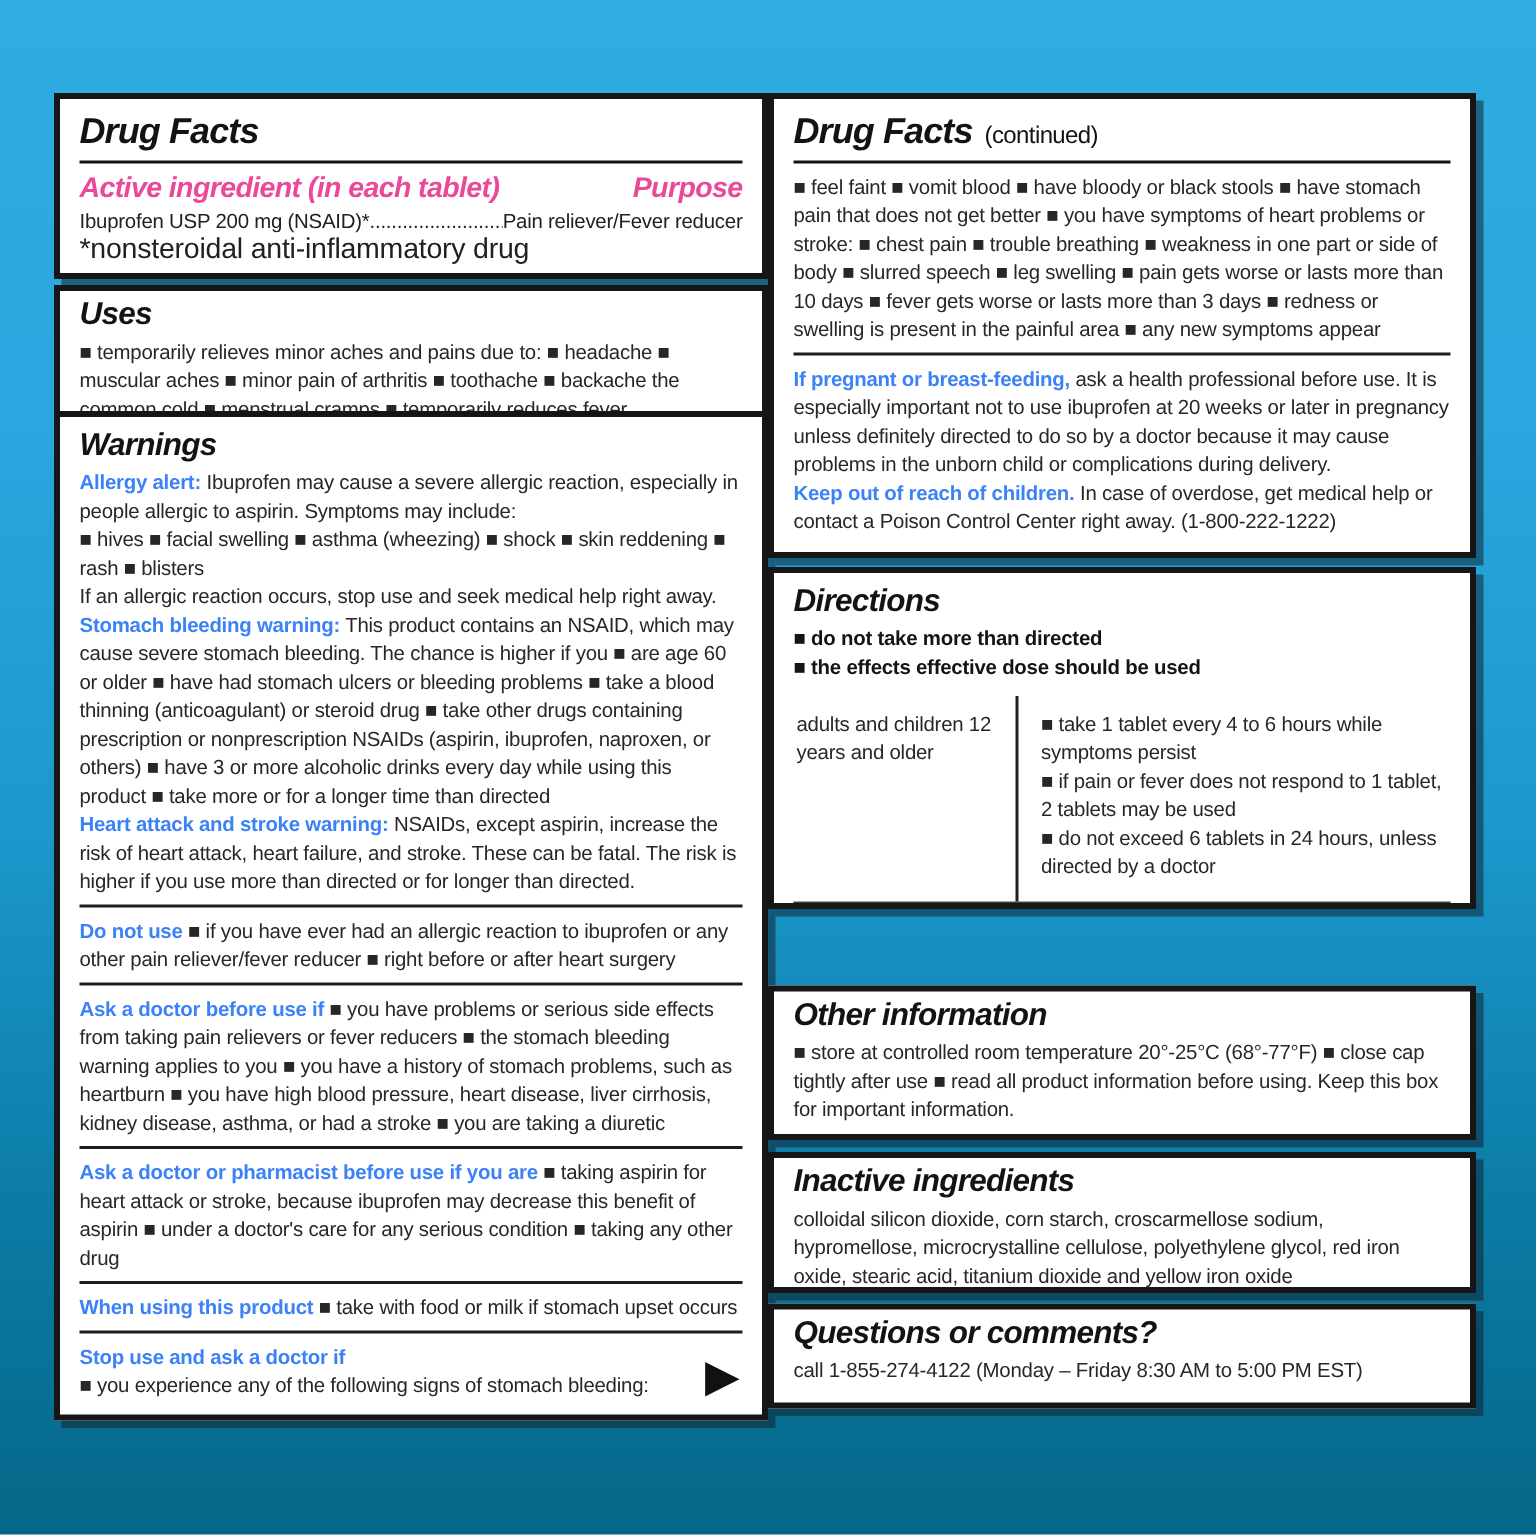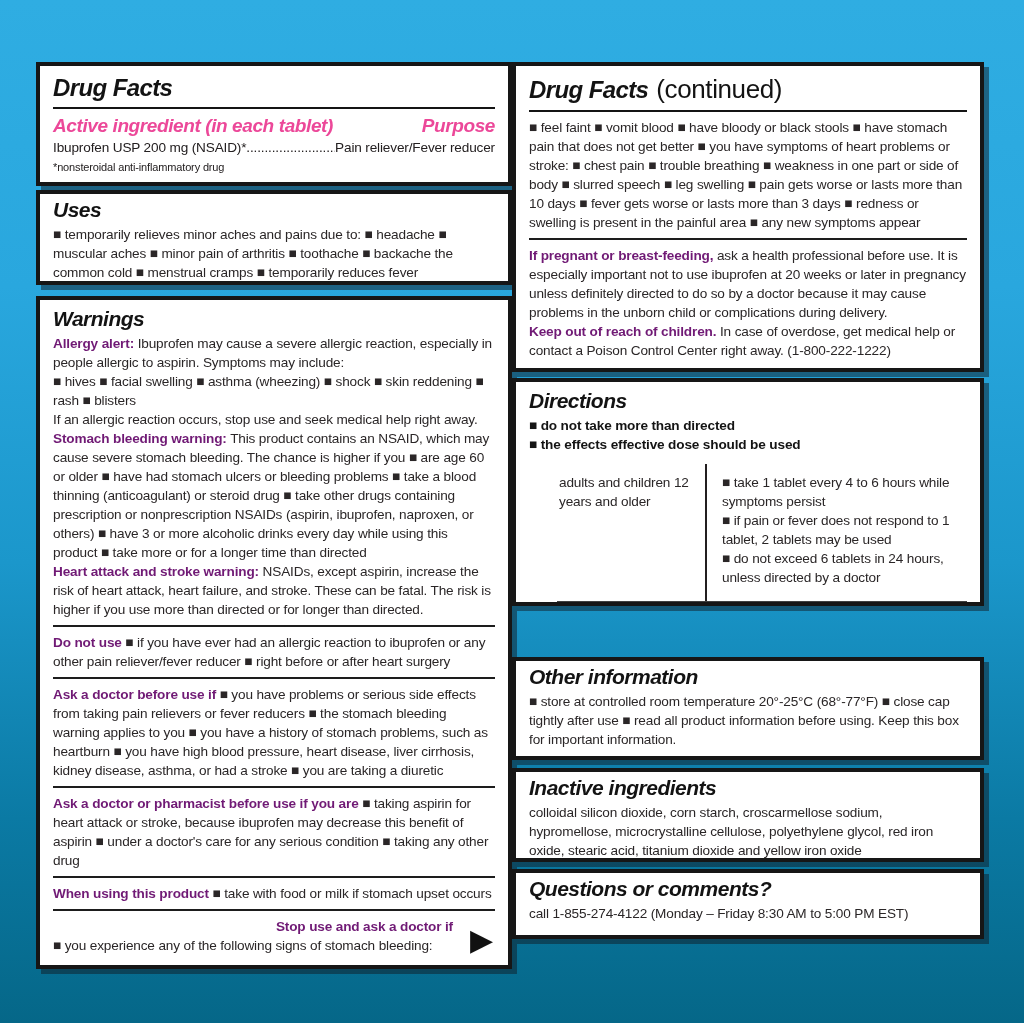--- a/index.html
+++ b/index.html
@@ -14,36 +14,36 @@
   .box{
     position:absolute;background:#ffffff;border:4px solid #161616;
     box-shadow:5px 5px 0 rgba(16,28,38,0.5);
     box-sizing:border-box;padding:4px 13px 6px 13px;overflow:hidden;
     color:#242021;
   }
   .df-title{
     font-size:24px;font-weight:bold;font-style:italic;letter-spacing:-0.6px;
     margin:4px 0 5px 0;color:#131313;
   }
-  .df-cont{font-size:26px;font-weight:normal;font-style:normal;letter-spacing:-0.4px;margin-left:8px;}
+  .df-cont{font-size:16px;font-weight:normal;font-style:normal;letter-spacing:-0.4px;margin-left:8px;}
   .rule{border-top:2px solid #141414;margin:1px 0 6px 0;}
   .sect-title{
     font-size:21px;font-weight:bold;font-style:italic;letter-spacing:-0.5px;
     margin:3px 0 3px 0;color:#131313;
   }
   .body-text{font-size:13.6px;line-height:19px;letter-spacing:-0.15px;color:#2a2627;}
-  .lead{font-weight:bold;color:#701a75;text-align:right;}
+  .lead{font-weight:bold;color:#3b82f6;}
   .divider{border-top:2px solid #1d1d1d;margin:6px 0;}
   .hdr-row{display:flex;justify-content:space-between;align-items:baseline;margin:2px 0 2px 0;}
   .sub-head{font-size:19px;font-weight:bold;font-style:italic;letter-spacing:-0.4px;color:#ec4899;}
   .ing-row{display:flex;align-items:baseline;white-space:nowrap;font-size:13.6px;line-height:18px;letter-spacing:-0.15px;}
   .ing-dots{flex:1;overflow:hidden;}
-  .foot{font-size:11px;line-height:18px;letter-spacing:-0.15px;margin-top:1px;}
+  .foot{font-size:19px;line-height:18px;letter-spacing:-0.15px;margin-top:1px;}
   .dir-bullets{font-weight:bold;color:#141414;}
-  .dir-table{margin-top:10px;margin-left:28px;}
+  .dir-table{margin-top:10px;}
   .dir-row{display:flex;}
   .dir-row-sep{border-top:2px solid #404040;}
   .dir-who{width:148px;padding:9px 6px 9px 2px;box-sizing:border-box;}
   .dir-what{flex:1;border-left:2px solid #231f20;padding:9px 0 14px 15px;min-height:42px;}
   .stop-use{position:relative;padding-right:42px;}
   .arrow{
     position:absolute;right:2px;top:8px;font-size:30px;line-height:30px;color:#111;
     font-family:"DejaVu Sans",sans-serif;
   }
 </style>
@@ -65,21 +65,21 @@
       <span>Pain reliever/Fever reducer</span>
     </div>
     <div class="foot">*nonsteroidal anti-inflammatory drug</div>
   </div>
 
   <div class="box" style="left:36px;top:190px;width:476px;height:95px;">
     <div class="sect-title" style="margin-top:0;">Uses</div>
     <div class="body-text">■  temporarily relieves minor aches and pains due to: ■  headache ■  muscular aches ■  minor pain of arthritis ■  toothache ■  backache the common cold ■ menstrual cramps ■  temporarily reduces fever</div>
   </div>
 
-  <div class="box" style="left:36px;top:296px;width:476px;height:673px;">
+  <div class="box" style="left:36px;top:274px;width:476px;height:673px;">
     <div class="sect-title">Warnings</div>
 
     <div class="body-text">
       <span class="lead">Allergy alert:</span><span> Ibuprofen may cause a severe allergic reaction, especially in people allergic to aspirin. Symptoms may include:</span>
     </div>
     <div class="body-text">■  hives ■  facial swelling ■  asthma (wheezing) ■  shock ■  skin reddening ■  rash ■  blisters</div>
     <div class="body-text">If an allergic reaction occurs, stop use and seek medical help right away.</div>
 
     <div class="body-text">
       <span class="lead">Stomach bleeding warning:</span><span> This product contains an NSAID, which may cause severe stomach bleeding. The chance is higher if you ■ are age 60 or older ■ have had stomach ulcers or bleeding problems ■  take a blood thinning (anticoagulant) or steroid drug ■  take other drugs containing prescription or nonprescription NSAIDs (aspirin, ibuprofen, naproxen, or others) ■  have 3 or more alcoholic drinks every day while using this product ■ take more or for a longer time than directed</span>

